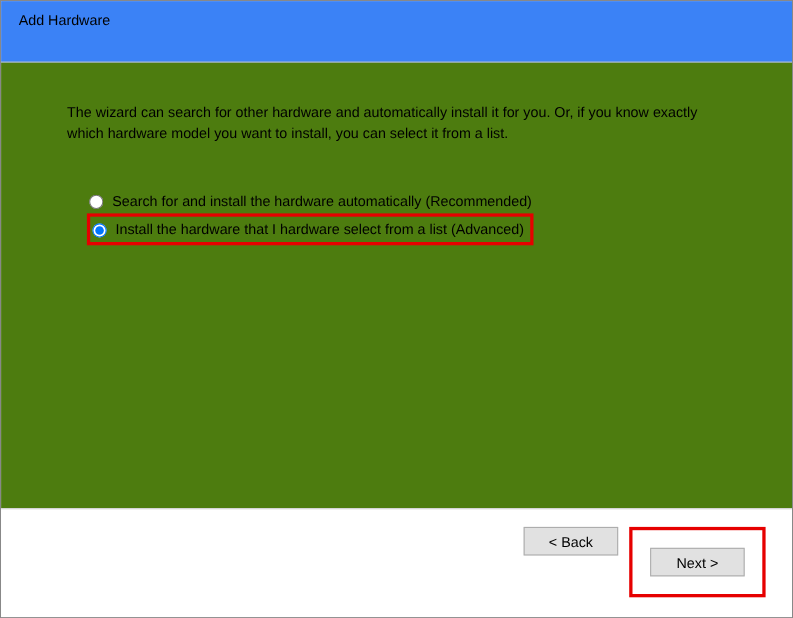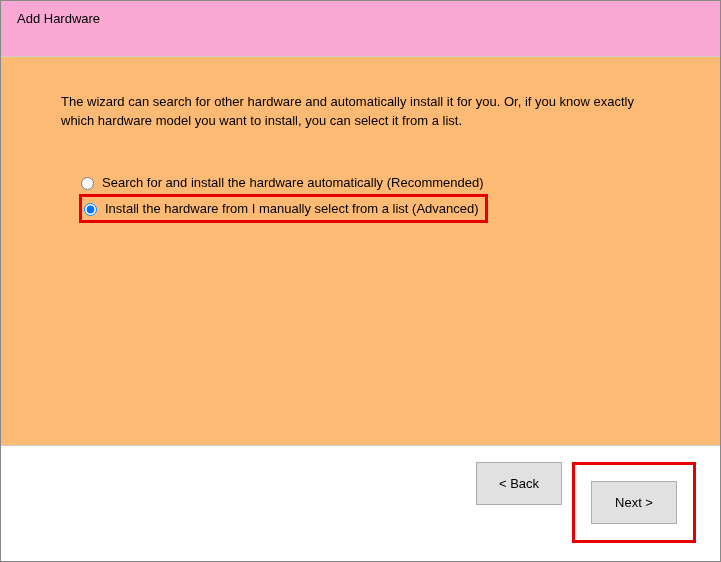--- a/index.html
+++ b/index.html
@@ -14,36 +14,36 @@
       width: 721px;
       height: 562px;
       border: 1px solid #888;
       display: flex;
       flex-direction: column;
       color: #000;
     }
     .header {
       padding: 10px 16px 16px 16px;
       border-bottom: 1px solid #ccc;
-      background: #f9a8d4;
+      background: #3b82f6;
     }
     .header-title {
       font-size: 13px;
       font-weight: 400;
       margin-bottom: 14px;
     }
     .header-subtitle {
       font-size: 13px;
       font-weight: 700;
       padding-left: 14px;
     }
     .content {
       flex: 1;
       padding: 36px 60px 0 60px;
-      background: #fdba74;
+      background: #4d7c0f;
     }
     .desc {
       font-size: 13px;
       line-height: 1.45;
       margin-bottom: 40px;
     }
     .prompt {
       font-size: 13px;
       margin-bottom: 12px;
     }
@@ -72,21 +72,21 @@
     .footer {
       border-top: 1px solid #ccc;
       padding: 16px 24px 18px 0;
       display: flex;
       justify-content: flex-end;
       gap: 10px;
       background: #fff;
     }
     .btn {
       min-width: 86px;
-      height: 43px;
+      height: 26px;
       font-family: inherit;
       font-size: 13px;
       background: #e1e1e1;
       border: 1px solid #adadad;
       cursor: pointer;
       padding: 0 12px;
     }
     .btn-highlight-wrap {
       border: 3px solid #e60000;
       display: inline-flex;
@@ -107,21 +107,21 @@
   <p class="desc">The wizard can search for other hardware and automatically install it for you. Or, if you know exactly which hardware model you want to install, you can select it from a list.</p>
 
   <div class="options">
     <div class="option-row">
       <input type="radio" name="wizardOption" style="">
       <label>Search for and install the hardware automatically (Recommended)</label>
     </div>
     <div style="display:inline-block;">
       <div class="option-row highlight">
         <input type="radio" name="wizardOption" checked="" style="">
-        <label>Install the hardware from I manually select from a list (Advanced)</label>
+        <label>Install the hardware that I hardware select from a list (Advanced)</label>
       </div>
     </div>
   </div>
 </div>
 
 <div class="footer">
   <button class="btn">&lt; Back</button>
   <span class="btn-highlight-wrap">
     <button class="btn">Next &gt;</button>
   </span>

